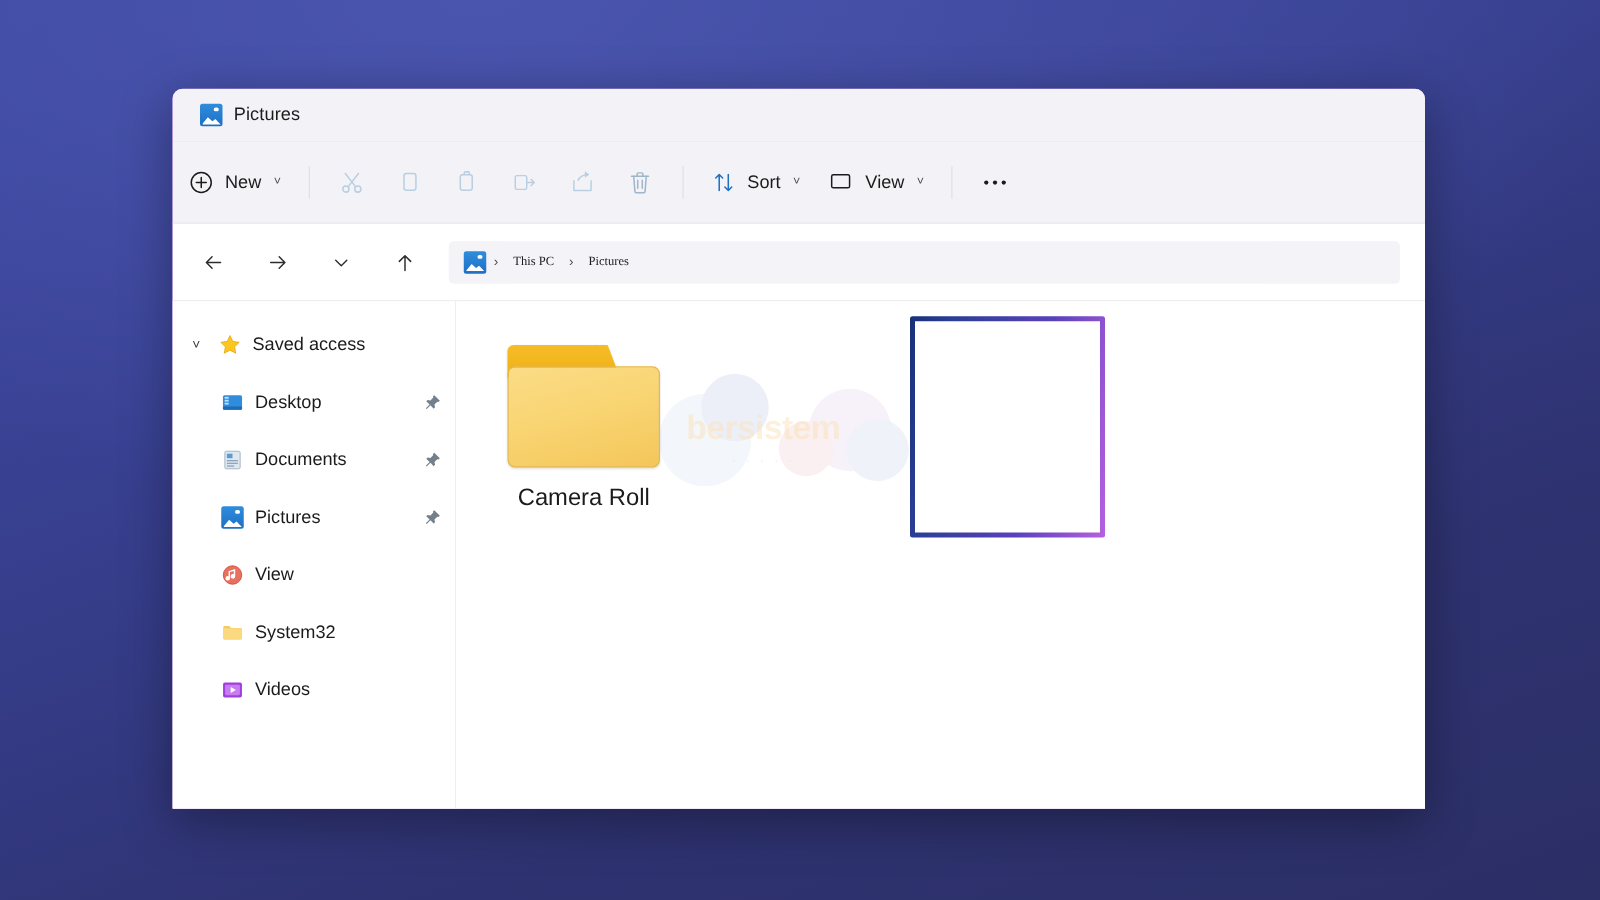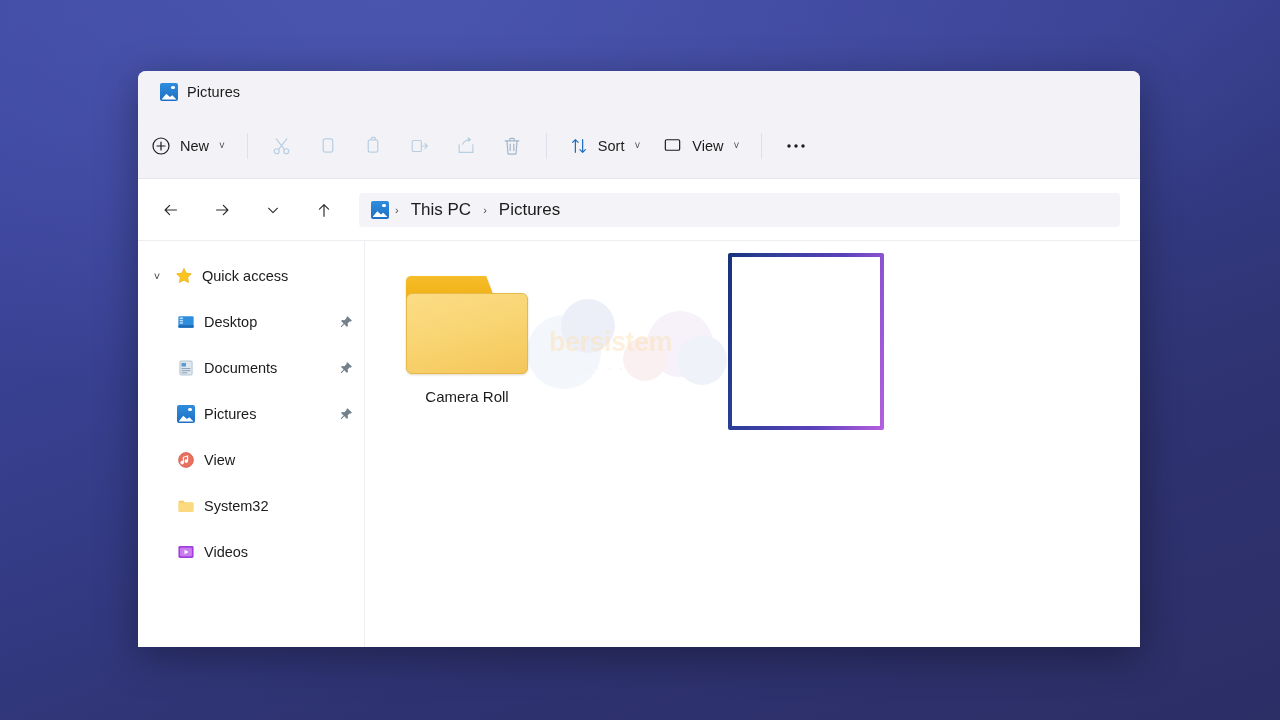--- a/index.html
+++ b/index.html
@@ -120,22 +120,22 @@
     background: #f4f4f8;
     border-radius: 4px;
     display: flex;
     align-items: center;
     padding: 0 12px;
     gap: 4px;
     margin-left: 18px;
     margin-right: 4px;
   }
   .crumb {
-    font-size: 17px; color: #1b1b1b;
-    padding: 2px 6px; border-radius: 3px;
+    font-size: 10px; color: #1b1b1b;
+    padding: 2px 6px; border-radius: 3px; font-family: Liberation Serif, serif;
   }
   .crumb-sep {
     font-size: 11px; color: #4b4b4b;
     padding: 0 2px;
   }
 
   
   .body {
     flex: 1 1 auto;
     display: flex;
@@ -226,21 +226,21 @@
   .folder .sheen {
     position: absolute; left: 8px; top: 21px;
     width: 60px; height: 7px;
     background: rgba(255,255,255,.62);
     border-radius: 3px;
     display: none;
   }
   .tile.selected .folder .sheen { display: block; }
   .tile-label {
     margin-top: 14px;
-    font-size: 15px;
+    font-size: 19px;
     color: #1b1b1b;
     text-align: right;
     max-width: 158px;
     white-space: nowrap; overflow: hidden; text-overflow: ellipsis;
   }
 
   
   .highlight {
     position: absolute;
     left: 363px; top: 12px;
@@ -452,21 +452,21 @@
 
     <div class="sidebar">
 
       <div class="nav-row">
         <span class="twisty">˅</span>
         <span class="nicon">
           <svg width="18" height="18" viewBox="0 0 20 20">
             <path d="M10 1.6l2.5 5.2 5.7.8-4.1 4 1 5.7L10 14.6 4.9 17.3l1-5.7-4.1-4 5.7-.8z" fill="#fcc520" stroke="#e2a908" stroke-width=".7" stroke-linejoin="round"></path>
           </svg>
         </span>
-        <span class="nlabel">Quick access</span>
+        <span class="nlabel">Saved access</span>
       </div>
 
       <div class="nav-row child">
         <span class="nicon">
           <svg width="18" height="18" viewBox="0 0 20 20">
             <rect x="1.5" y="3.5" width="17" height="13" rx="1.4" fill="#2f8ddd"></rect>
             <rect x="3" y="5" width="3.6" height="1.6" fill="#bfe0fa"></rect>
             <rect x="3" y="7.6" width="3.6" height="1.6" fill="#bfe0fa"></rect>
             <rect x="3" y="10.2" width="3.6" height="1.6" fill="#bfe0fa"></rect>
             <rect x="1.5" y="13.6" width="17" height="2.9" rx="1" fill="#1d6ab5"></rect>

